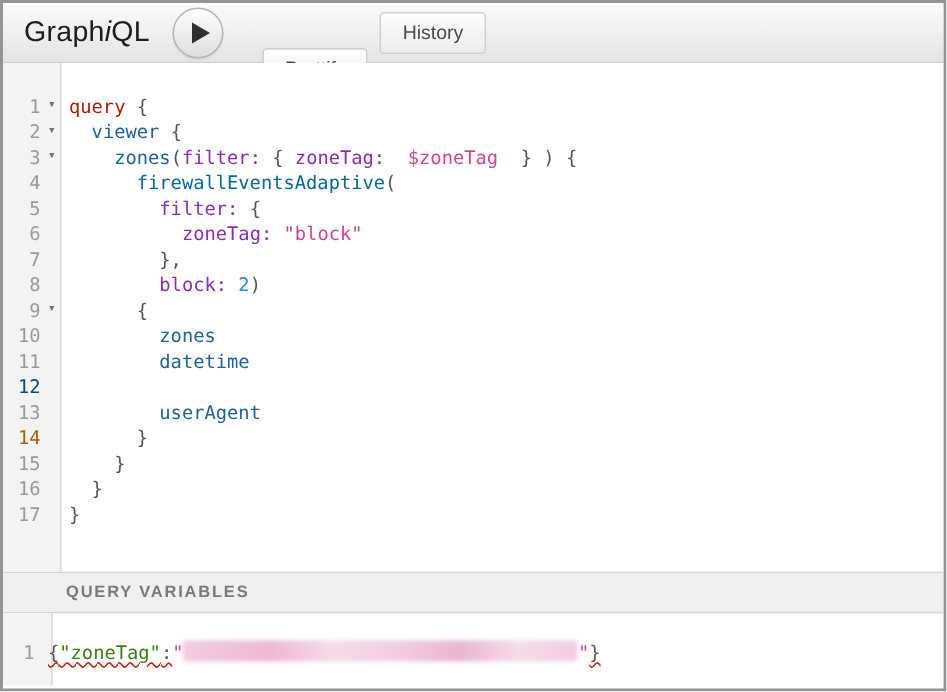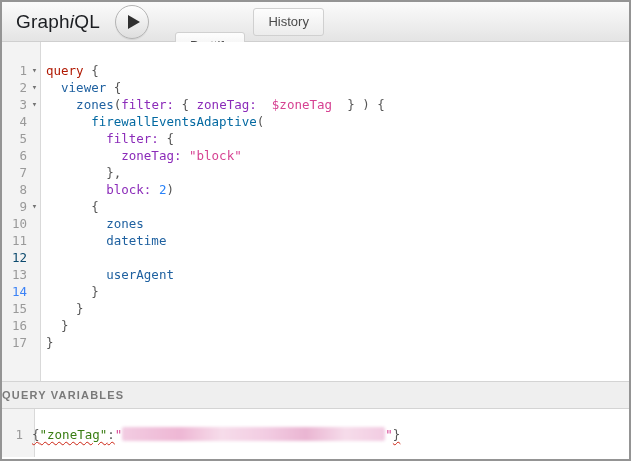--- a/index.html
+++ b/index.html
@@ -60,20 +60,21 @@
   .codecell { padding-left:4px; white-space:pre; }
   
   .var-header {
     height:28px;
     background:#efefef;
     border-top:1px solid #d4d4d4;
     border-bottom:1px solid #d4d4d4;
     display:flex; align-items:center;
   }
   .var-title {
+    margin-left:42px;
     font-size:11px; font-weight:bold; letter-spacing:1.2px; color:#7a7a7a;
   }
   .var-editor { position:relative; height:48px; background:#fff; }
   .gutter-bg.var { width:33px; }
   .var-line {
     position:relative; display:flex; padding-top:17px;
     font:12.5px/17px "DejaVu Sans Mono", monospace; white-space:pre;
   }
   .var-line .ln { width:21px; }
   .var-line .codecell { padding-left:9px; }
@@ -117,21 +118,21 @@
         <div class="cm-line"><span class="ln" style="color: rgb(153, 153, 153);">4</span><span class="fold"></span><span class="codecell"><span style="color: rgb(51, 51, 51);">      </span><span style="color: #0369a1;">firewallEventsAdaptive</span><span style="color: rgb(85, 85, 85);">(</span></span></div>
         <div class="cm-line"><span class="ln" style="color: rgb(153, 153, 153);">5</span><span class="fold"></span><span class="codecell"><span style="color: rgb(51, 51, 51);">        </span><span style="color: rgb(139, 43, 185);">filter:</span><span style="color: rgb(51, 51, 51);"> </span><span style="color: rgb(85, 85, 85);">{</span></span></div>
         <div class="cm-line"><span class="ln" style="color: rgb(153, 153, 153);">6</span><span class="fold"></span><span class="codecell"><span style="color: rgb(51, 51, 51);">          </span><span style="color: rgb(139, 43, 185);">zoneTag:</span><span style="color: rgb(51, 51, 51);"> </span><span style="color: rgb(214, 66, 146);">"block"</span></span></div>
         <div class="cm-line"><span class="ln" style="color: rgb(153, 153, 153);">7</span><span class="fold"></span><span class="codecell"><span style="color: rgb(51, 51, 51);">        </span><span style="color: rgb(85, 85, 85);">},</span></span></div>
         <div class="cm-line"><span class="ln" style="color: rgb(153, 153, 153);">8</span><span class="fold"></span><span class="codecell"><span style="color: rgb(51, 51, 51);">        </span><span style="color: rgb(139, 43, 185);">block:</span><span style="color: rgb(51, 51, 51);"> </span><span style="color: rgb(40, 130, 249);">2</span><span style="color: rgb(85, 85, 85);">)</span></span></div>
         <div class="cm-line"><span class="ln" style="color: rgb(153, 153, 153);">9</span><span class="fold">▾</span><span class="codecell"><span style="color: rgb(51, 51, 51);">      </span><span style="color: rgb(85, 85, 85);">{</span></span></div>
         <div class="cm-line"><span class="ln" style="color: rgb(153, 153, 153);">10</span><span class="fold"></span><span class="codecell"><span style="color: rgb(51, 51, 51);">        </span><span style="color: rgb(31, 97, 160);">zones</span></span></div>
         <div class="cm-line"><span class="ln" style="color: rgb(153, 153, 153);">11</span><span class="fold"></span><span class="codecell"><span style="color: rgb(51, 51, 51);">        </span><span style="color: rgb(31, 97, 160);">datetime</span></span></div>
         <div class="cm-line"><span class="ln" style="color: #0c4a6e;">12</span><span class="fold"></span><span class="codecell"><span style="color: rgb(51, 51, 51);">        </span></span></div>
         <div class="cm-line"><span class="ln" style="color: rgb(153, 153, 153);">13</span><span class="fold"></span><span class="codecell"><span style="color: rgb(51, 51, 51);">        </span><span style="color: rgb(31, 97, 160);">userAgent</span></span></div>
-        <div class="cm-line"><span class="ln" style="color: #3b82f6;">14</span><span class="fold"></span><span class="codecell"><span style="color: rgb(51, 51, 51);">      </span><span style="color: rgb(85, 85, 85);">}</span></span></div>
+        <div class="cm-line"><span class="ln" style="color: #a16207;">14</span><span class="fold"></span><span class="codecell"><span style="color: rgb(51, 51, 51);">      </span><span style="color: rgb(85, 85, 85);">}</span></span></div>
         <div class="cm-line"><span class="ln" style="color: rgb(153, 153, 153);">15</span><span class="fold"></span><span class="codecell"><span style="color: rgb(51, 51, 51);">    </span><span style="color: rgb(85, 85, 85);">}</span></span></div>
         <div class="cm-line"><span class="ln" style="color: rgb(153, 153, 153);">16</span><span class="fold"></span><span class="codecell"><span style="color: rgb(51, 51, 51);">  </span><span style="color: rgb(85, 85, 85);">}</span></span></div>
         <div class="cm-line"><span class="ln" style="color: rgb(153, 153, 153);">17</span><span class="fold"></span><span class="codecell"><span style="color: rgb(85, 85, 85);">}</span></span></div>
       </div>
   </div>
 
   <div class="var-header">
     <span class="var-title">QUERY VARIABLES</span>
   </div>
 

